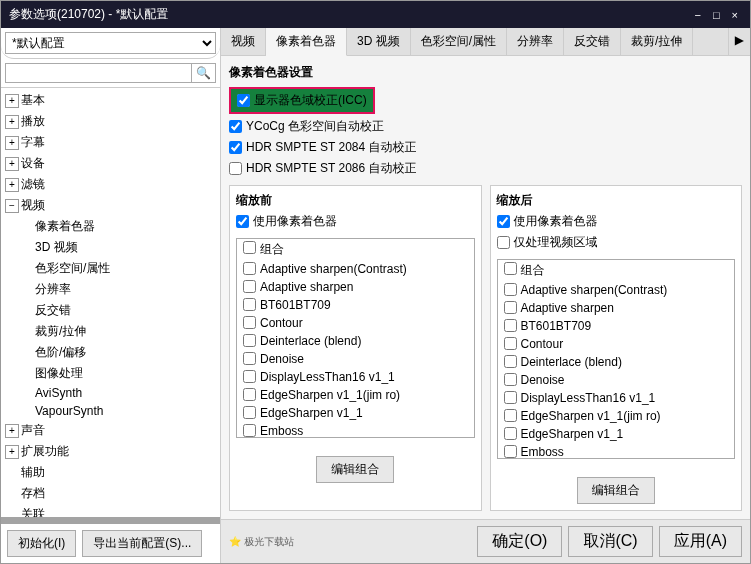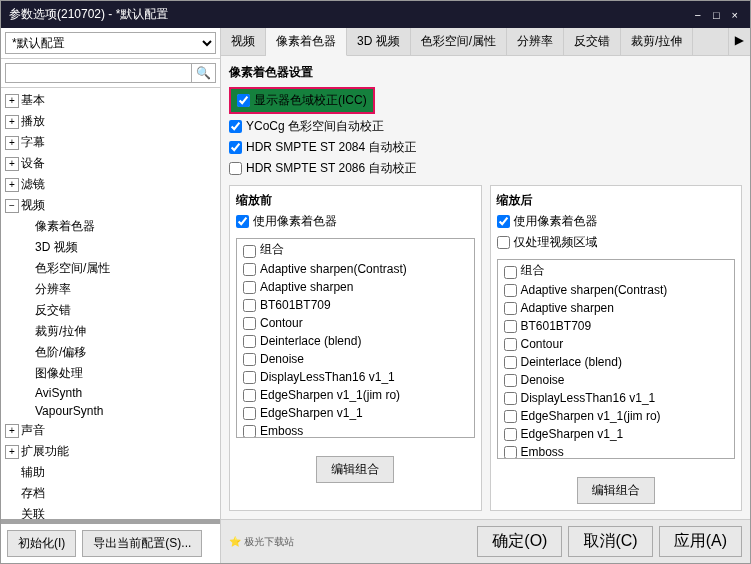--- a/index.html
+++ b/index.html
@@ -8,33 +8,33 @@
     .window { width: 751px; height: 564px; background: #f0f0f0; border: 1px solid #999; display: flex; flex-direction: column; }
 
     .title-bar { background: #1a1a2e; color: white; padding: 5px 8px; display: flex; justify-content: space-between; align-items: center; font-size: 12px; }
     .title-bar-buttons { display: flex; gap: 4px; }
     .title-btn { color: white; font-size: 11px; cursor: pointer; padding: 0 4px; }
 
     .main-area { display: flex; flex: 1; overflow: hidden; }
 
     
     .left-panel { width: 220px; background: white; border-right: 1px solid #ccc; display: flex; flex-direction: column; }
-    .profile-select { padding: 4px; border-bottom: 1px solid #ccc; display: flex; align-items: center; gap: 2px; }
+    .profile-select { padding: 4px; border-bottom: 1px solid #ccc; display: flex; align-items: center; gap: 2px; border-radius: 13px; }
     .profile-select select { flex: 1; font-size: 12px; padding: 2px; background: white; border: 1px solid #aaa; }
     .search-box { padding: 4px; border-bottom: 1px solid #ccc; display: flex; align-items: center; }
     .search-box input { flex: 1; font-size: 12px; padding: 2px 4px; border: 1px solid #aaa; }
     .search-icon-box { padding: 2px 4px; border: 1px solid #aaa; border-left: none; background: white; cursor: pointer; }
 
     .tree { flex: 1; overflow-y: auto; padding: 2px 0; }
     .tree-item { padding: 2px 4px; cursor: pointer; display: flex; align-items: center; gap: 2px; }
     .tree-expand { width: 14px; height: 14px; display: inline-flex; align-items: center; justify-content: center; border: 1px solid #999; font-size: 10px; flex-shrink: 0; }
     .tree-spacer { width: 14px; flex-shrink: 0; }
     .indent1 { margin-left: 14px; }
 
-    .bottom-buttons { padding: 6px; border-top: 5px solid #a3a3a3; display: flex; gap: 6px; }
+    .bottom-buttons { padding: 6px; border-top: 7px solid #a3a3a3; display: flex; gap: 6px; }
     .bottom-btn { padding: 4px 10px; font-size: 12px; border: 1px solid #aaa; background: #e8e8e8; cursor: pointer; }
 
     
     .right-panel { flex: 1; display: flex; flex-direction: column; background: #f5f5f5; overflow: hidden; }
 
     .tabs { background: #e0e0e0; display: flex; border-bottom: 1px solid #ccc; }
     .tab { padding: 5px 10px; font-size: 12px; cursor: pointer; border-right: 1px solid #ccc; white-space: nowrap; }
     .tab.active { background: #f5f5f5; border-bottom: 1px solid #f5f5f5; margin-bottom: -1px; }
     .tab-arrow { padding: 5px 6px; cursor: pointer; border-left: 1px solid #ccc; margin-left: auto; }
 
@@ -44,21 +44,21 @@
 
     .checkbox-row { display: flex; align-items: center; gap: 4px; margin-bottom: 4px; }
     .checkbox-row input[type=checkbox] { flex-shrink: 0; }
 
     .highlighted-box { border: 2px solid #e0105a; padding: 3px 6px; display: inline-flex; align-items: center; gap: 4px; margin-bottom: 4px; background: #15803d; }
 
     .two-columns { display: flex; gap: 8px; margin-top: 8px; }
     .column { flex: 1; background: white; border: 1px solid #ccc; padding: 6px; display: flex; flex-direction: column; }
     .column-title { font-weight: bold; margin-bottom: 4px; font-size: 12px; }
     .list-container { border: 1px solid #aaa; background: white; height: 200px; overflow-y: auto; margin-top: 4px; }
-    .list-item { padding: 2px 6px; display: flex; align-items: flex-end; gap: 4px; font-size: 12px; }
+    .list-item { padding: 2px 6px; display: flex; align-items: flex-start; gap: 4px; font-size: 12px; }
     .list-item input[type=checkbox] { flex-shrink: 0; }
 
     .col-btn-row { margin-top: 18px; display: flex; justify-content: center; }
     .col-btn { padding: 4px 14px; font-size: 12px; border: 1px solid #aaa; background: #e8e8e8; cursor: pointer; }
 
     .dialog-bottom { padding: 6px 8px; border-top: 1px solid #ccc; display: flex; justify-content: flex-end; align-items: center; gap: 6px; background: #e8e8e8; }
     .dialog-btn { padding: 4px 14px; font-size: 16px; border: 1px solid #aaa; background: #e8e8e8; cursor: pointer; }
     .watermark { font-size: 10px; color: #666; margin-right: auto; }
 
     ::-webkit-scrollbar { width: 8px; height: 8px; }

